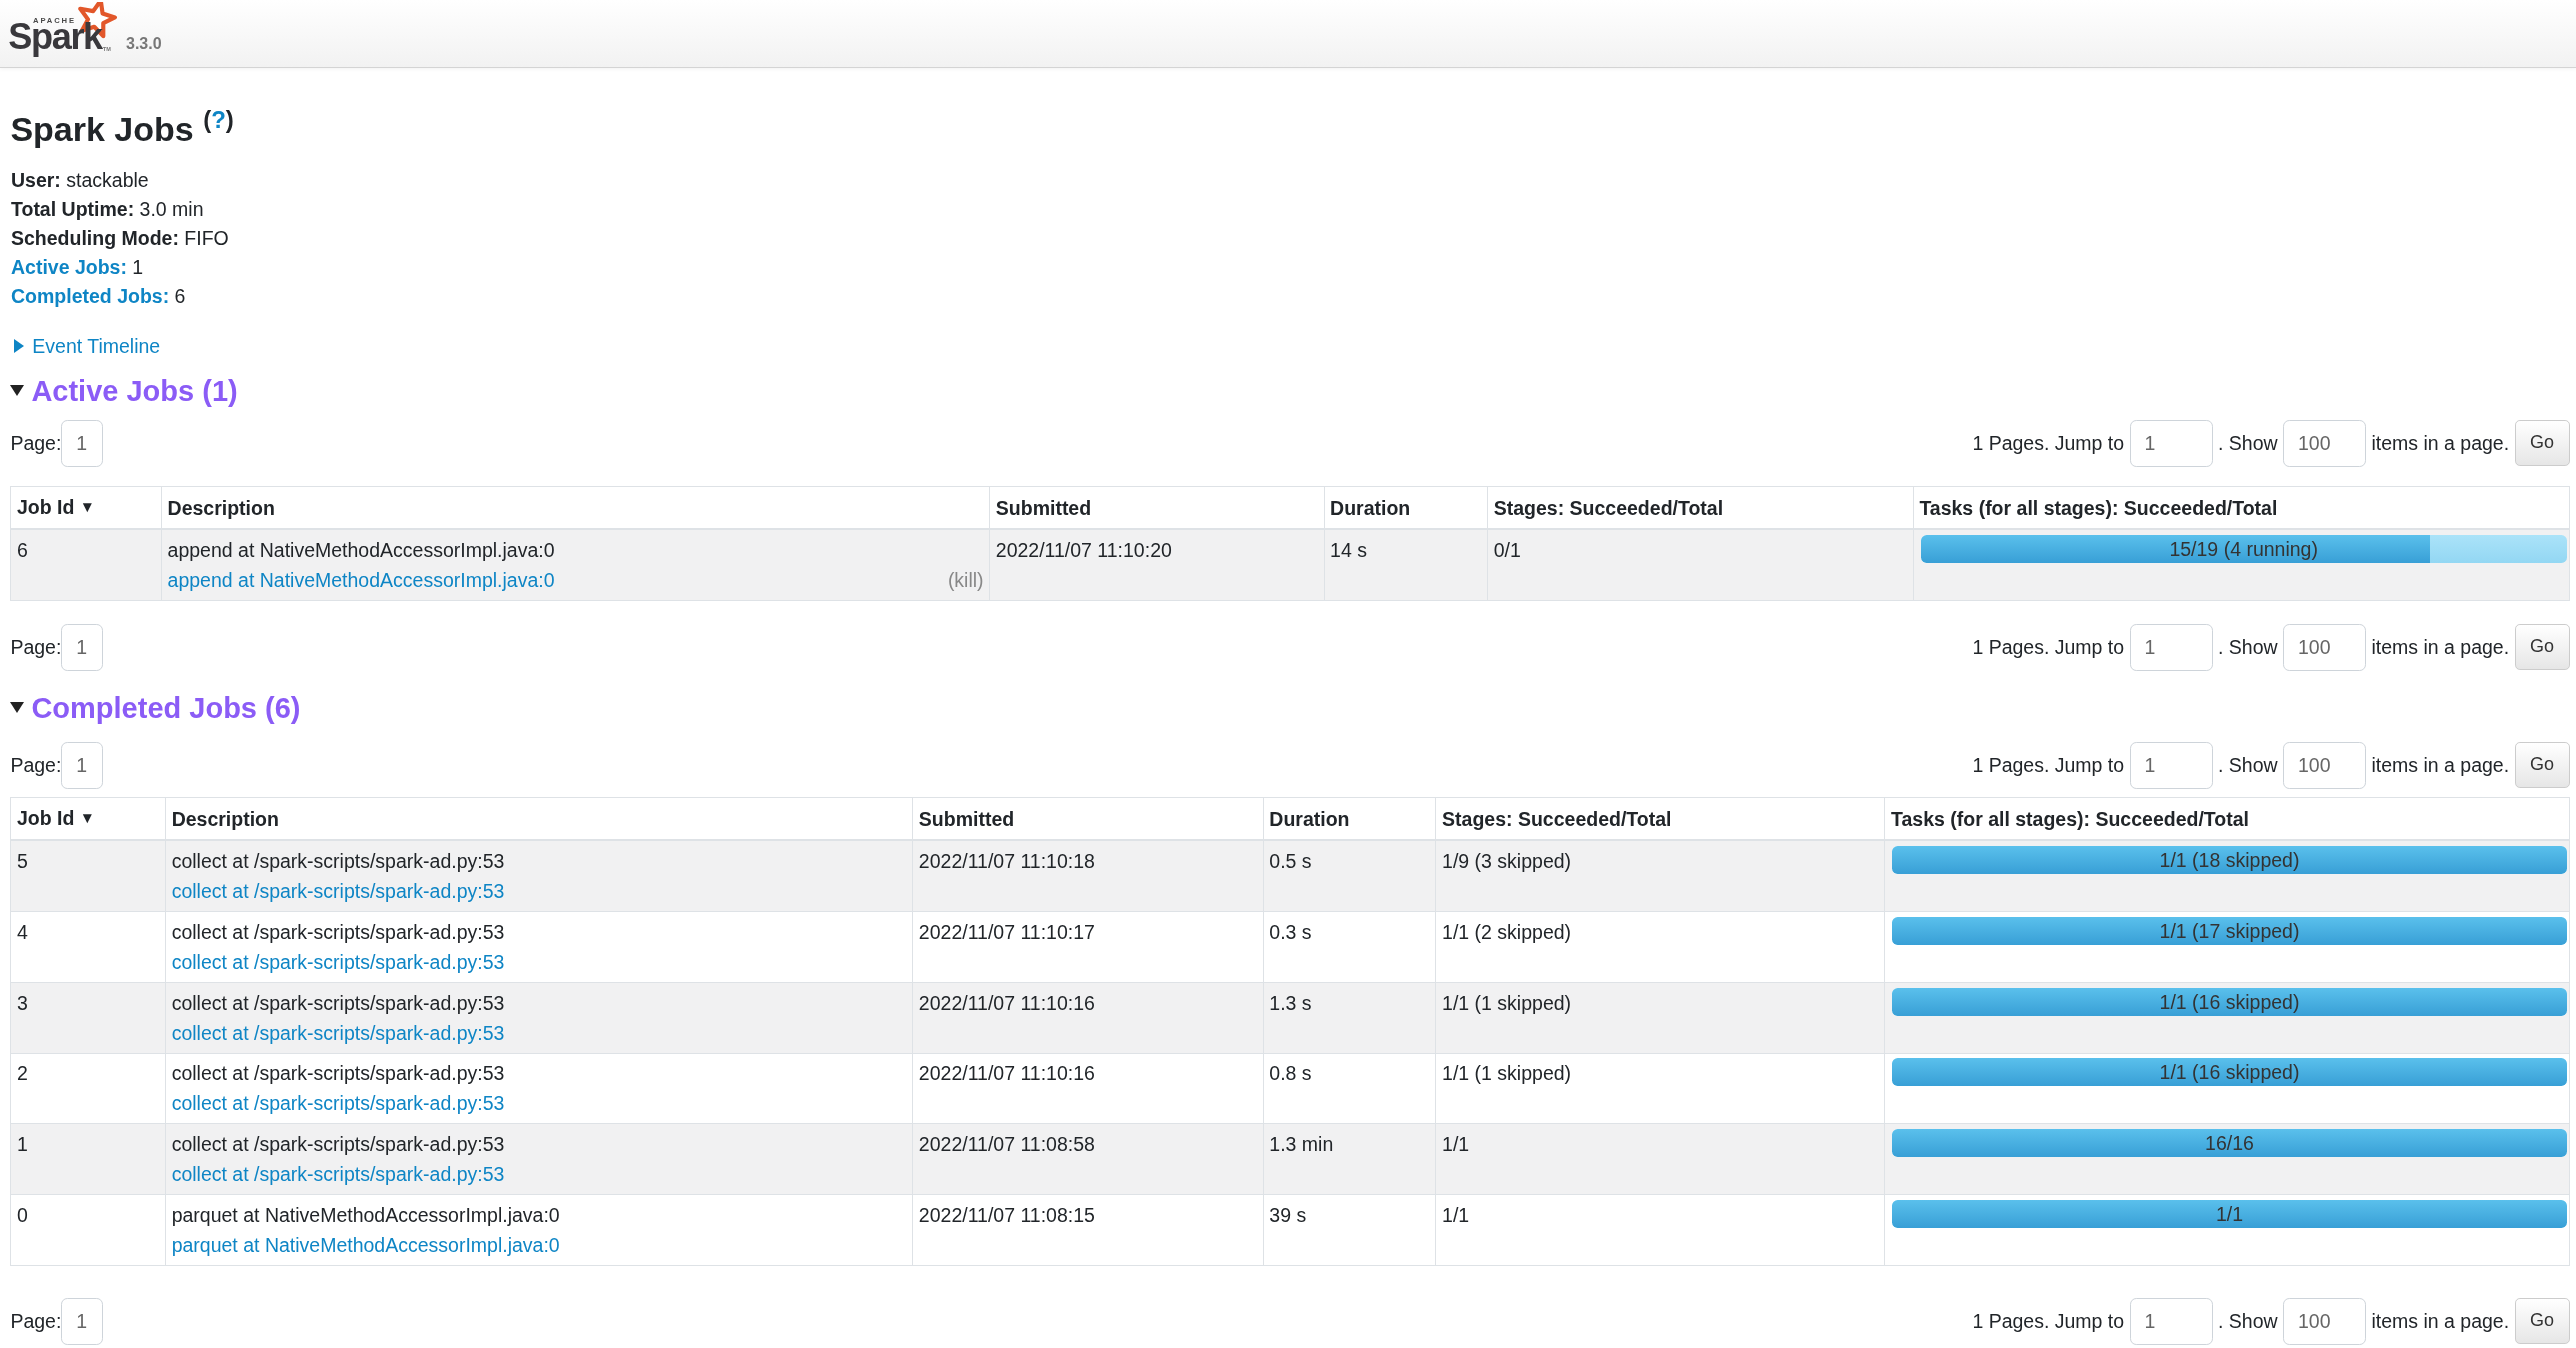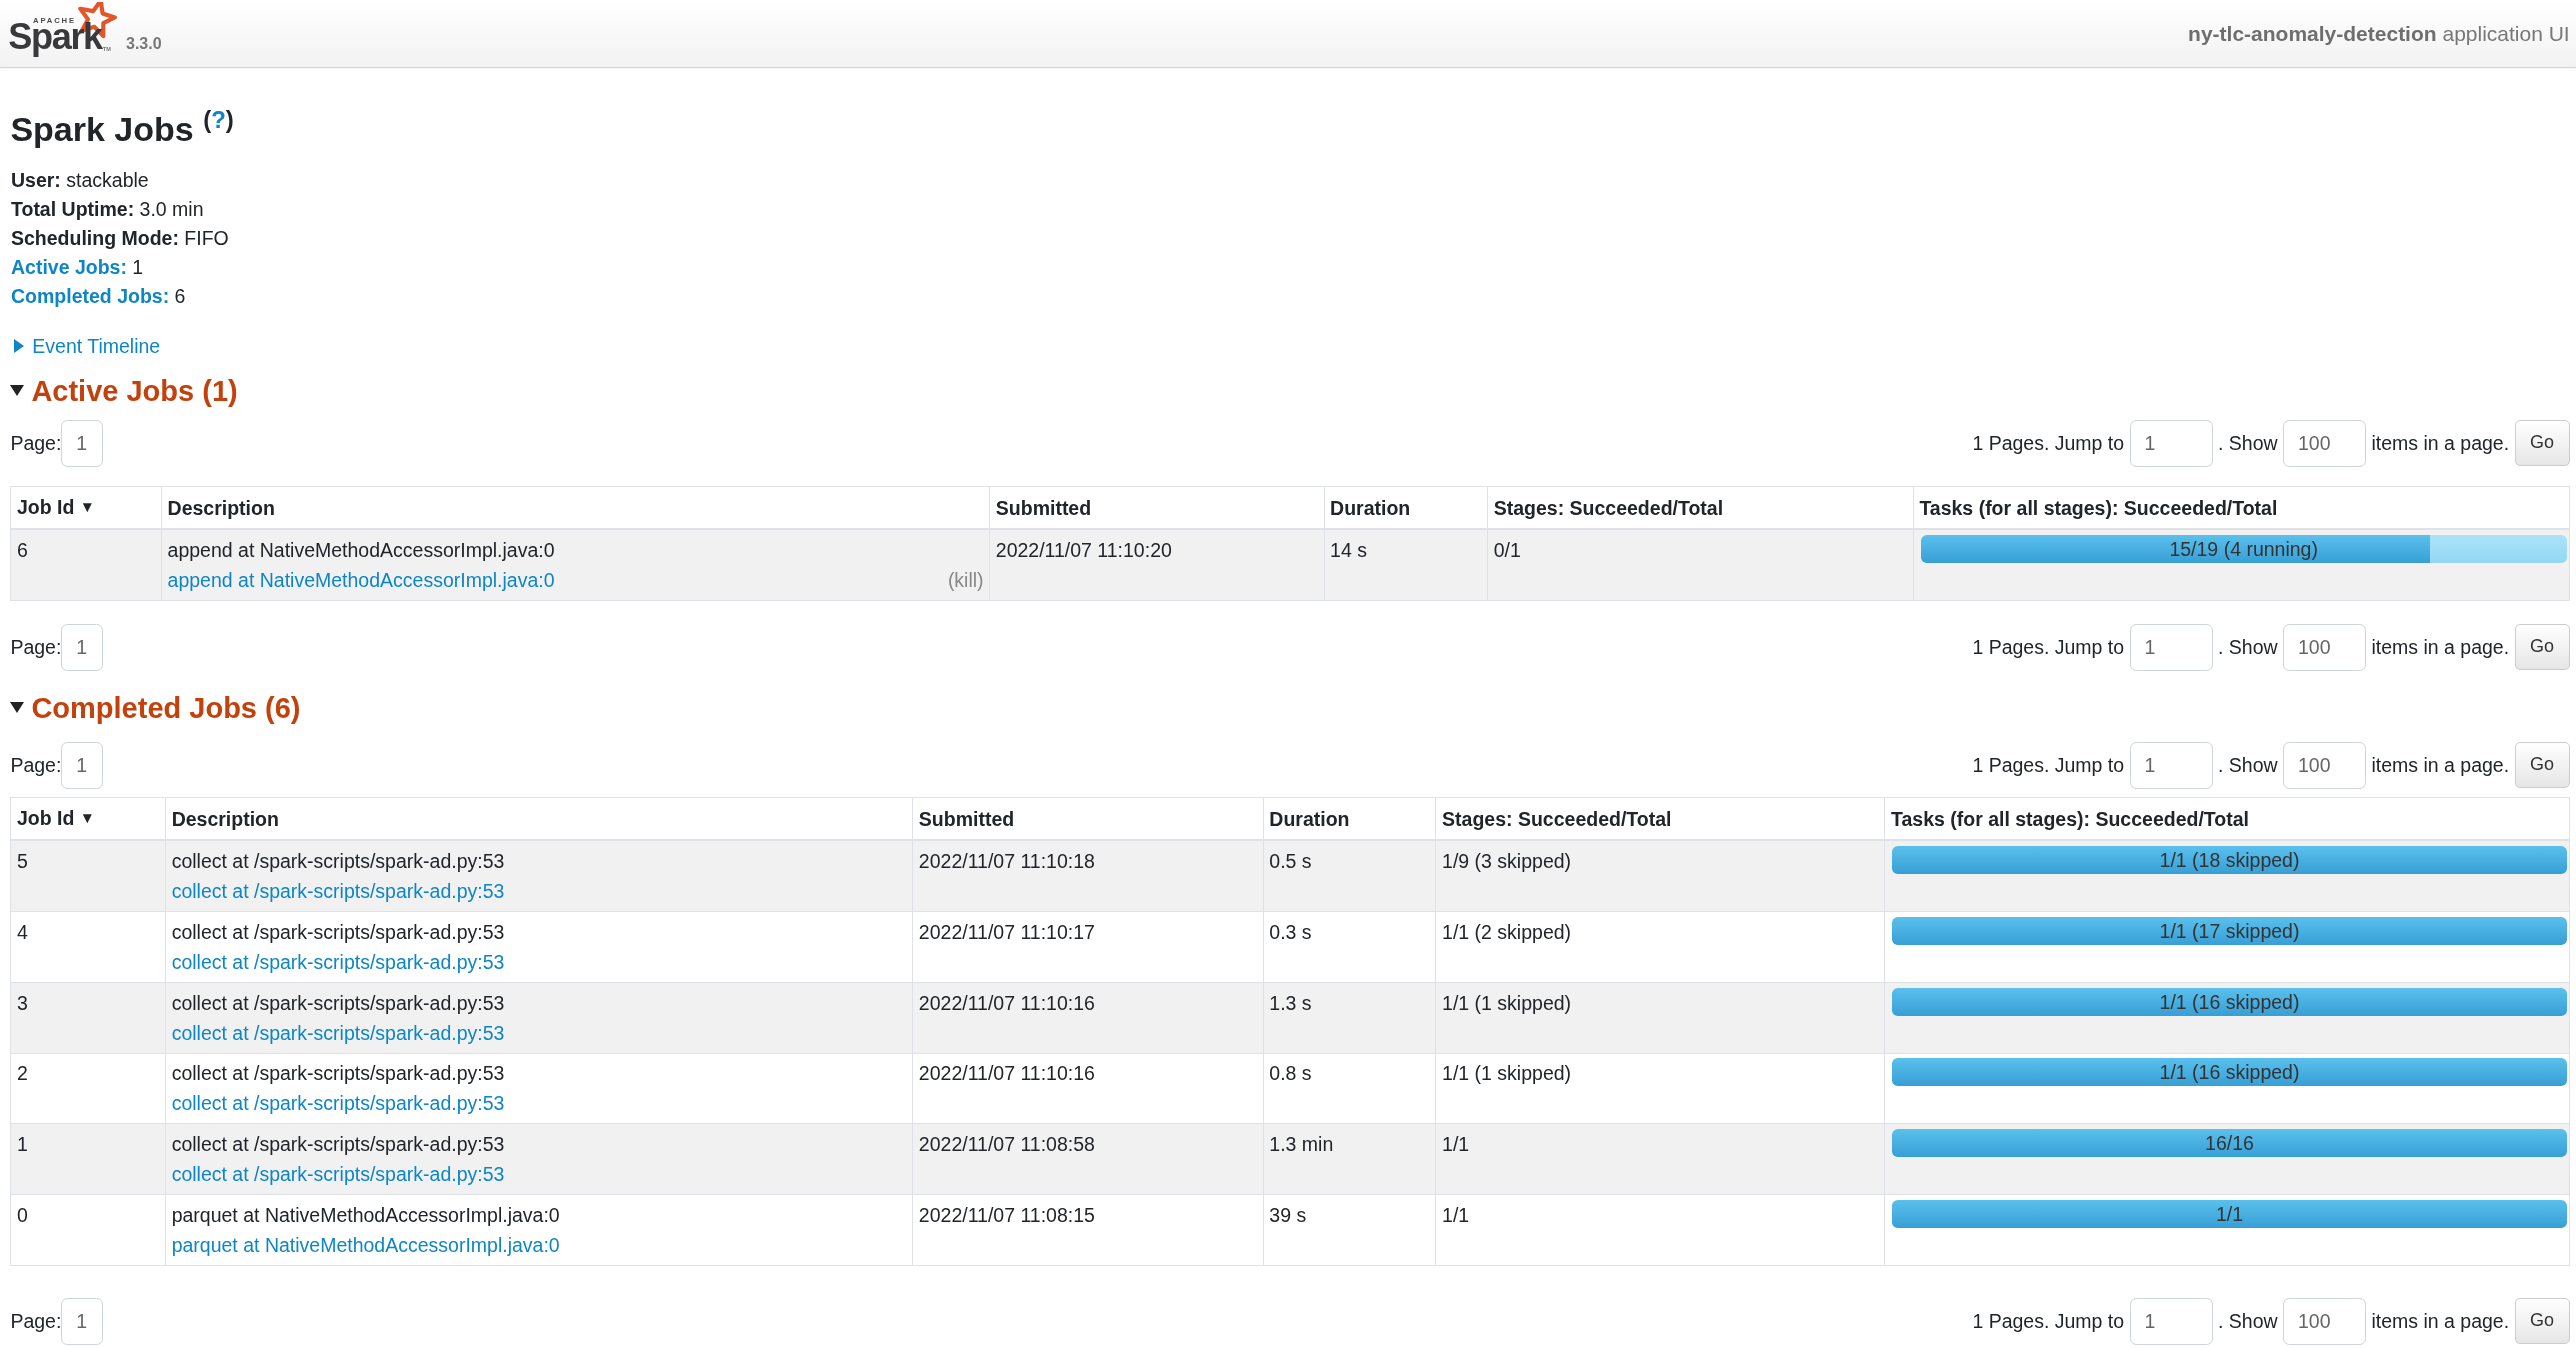--- a/index.html
+++ b/index.html
@@ -27,21 +27,21 @@
 #h3 { position:absolute; left:10.4px; top:109px; font-size:34px; font-weight:bold; line-height:41px; color:#212529; }
 #h3 sup { font-size:24px; vertical-align:baseline; position:relative; top:-13.2px; font-weight:bold; }
 #h3 sup a { color:#0e85c5; }
 #info { position:absolute; left:11px; top:166px; list-style:none; line-height:29px; font-size:19.5px; }
 #info b { font-weight:bold; }
 #info a { color:#0e85c5; font-weight:bold; }
 
 #evt { position:absolute; left:14px; top:332px; line-height:29px; font-size:19.5px; color:#0e85c5; }
 #evt .tri { display:inline-block; width:0; height:0; border-left:10.4px solid #0e85c5; border-top:7px solid transparent; border-bottom:7px solid transparent; margin-right:8.3px; }
 
-.h4 { position:absolute; left:10.4px; font-size:29px; font-weight:bold; color:#c2410c; line-height:35px; }
+.h4 { position:absolute; left:10.4px; font-size:29px; font-weight:bold; color:#8b5cf6; line-height:35px; }
 .h4 .tri { display:inline-block; width:0; height:0; border-top:11px solid #222; border-left:7.7px solid transparent; border-right:7.7px solid transparent; margin-right:7px; position:relative; top:-4.9px; }
 #h4a { top:374px; }
 #h4c { top:691px; }
 
 
 .pagrow { position:absolute; left:10.4px; right:6.3px; height:46px; }
 .pagrow .left { position:absolute; left:0; top:0; display:flex; align-items:center; height:46px; }
 .pagrow .left label { }
 .pagrow .right { position:absolute; right:0; top:0; display:flex; align-items:center; height:46px; }
 .pginput { height:45px; border:1.4px solid #ced4da; border-radius:6.3px; background:#fff; color:#666;
@@ -83,21 +83,20 @@
 <nav id="navbar">
   <svg id="logo" width="139" height="67" viewBox="0 0 200 96" style="font-size:28px">
     <g fill="none">
       <path d="M 145.0 -2.3 L 147.6 16.3 L 165.3 22.0 L 148.6 30.2 L 148.6 48.9 L 135.6 35.5 L 117.8 41.2 L 126.6 24.8 L 115.6 9.6 L 134.1 12.9 Z" stroke="#e2572a" stroke-width="6" stroke-linejoin="round" fill="#ffffff"></path>
       <text x="47.5" y="30.5" font-family="Liberation Sans" font-size="11" font-weight="bold" letter-spacing="2.7" fill="#4a4a4a">APACHE</text>
       <text x="12" y="67.5" font-family="Liberation Sans" font-size="52" font-weight="bold" letter-spacing="-2" fill="#39383c">Spark</text>
       <text x="148" y="70" font-family="Liberation Sans" font-size="8" font-weight="bold" fill="#777">TM</text>
     </g>
   </svg>
   <span id="version">3.3.0</span>
-  <span id="nav-right"><b>ny-tlc-anomaly-detection</b>&nbsp;application UI</span>
 </nav>
 
 <div id="h3">Spark Jobs <sup>(<a>?</a>)</sup></div>
 
 <ul id="info">
   <li><b>User:</b> stackable</li>
   <li><b>Total Uptime:</b> 3.0 min</li>
   <li><b>Scheduling Mode:</b> FIFO</li>
   <li><a>Active Jobs:</a> 1</li>
   <li><a>Completed Jobs:</a> 6</li>

